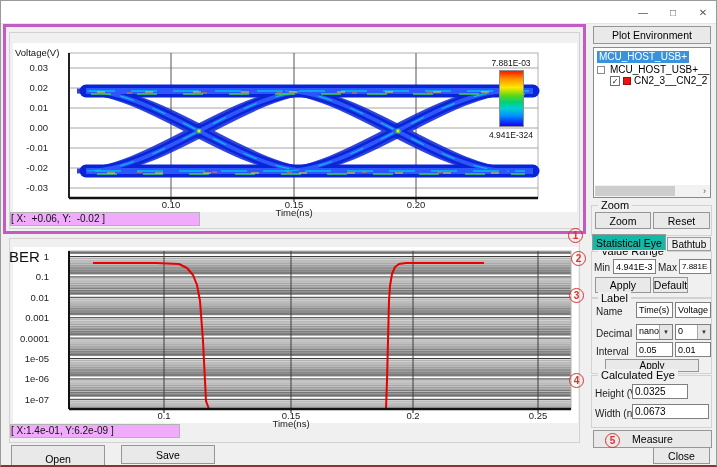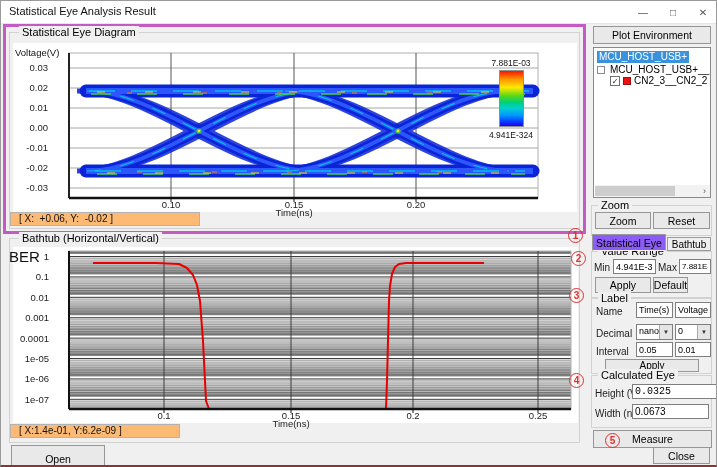--- a/index.html
+++ b/index.html
@@ -9,33 +9,33 @@
   .titlebar{position:absolute;left:0;top:0;right:0;height:22px;background:#ffffff;border-bottom:1px solid #e6e6e6;}
   .title-text{position:absolute;left:8px;top:4px;font-size:11px;color:#111;white-space:nowrap;}
   .tb-btn{position:absolute;top:0;width:30px;height:22px;display:flex;align-items:center;justify-content:center;
           font-size:10px;color:#555;}
   .frame-magenta{position:absolute;border:3px solid #c45ac4;box-sizing:border-box;}
   .group{position:absolute;border:1px solid #d2d2d2;box-sizing:border-box;}
   .group-title{position:absolute;font-size:11px;color:#000;background:#f0f0f0;padding:0 3px;white-space:nowrap;}
   .whitebg{position:absolute;background:#ffffff;}
   .tick{position:absolute;font-size:9.5px;color:#1c1c1c;white-space:nowrap;}
   .r{text-align:right;} .c{text-align:center;}
-  .statusbox{position:absolute;font-size:10px;line-height:12px;border:1px solid #b3b3b3;background:#fdba74;
-             padding:0 8px;white-space:pre;overflow:hidden;color:#111;box-sizing:border-box;}
+  .statusbox{position:absolute;font-size:10px;line-height:12px;border:1px solid #b3b3b3;background:#f0abfc;
+             padding:0 0;white-space:pre;overflow:hidden;color:#111;box-sizing:border-box;}
   .btn{position:absolute;background:#e9e9e9;border:1px solid #969696;font-size:10.5px;color:#000;
        display:flex;align-items:center;justify-content:center;box-sizing:border-box;}
   .field{position:absolute;background:#fff;border:1px solid #7f7f7f;font-size:9px;color:#000;padding:0 2px;
          box-sizing:border-box;font-family:"Liberation Sans",sans-serif;overflow:hidden;white-space:nowrap;}
   .combo{position:absolute;background:#fff;border:1px solid #7f7f7f;box-sizing:border-box;overflow:hidden;}
   .combo .txt{position:absolute;left:2px;top:1px;font-size:9px;}
   .combo .arrow{position:absolute;right:0;top:0;bottom:0;width:12px;background:#e5e5e5;border-left:1px solid #aaa;
                 display:flex;align-items:center;justify-content:center;font-size:6px;color:#333;}
   .tab{position:absolute;border:1px solid #9a9a9a;background:#efefef;font-size:10.5px;color:#000;
        display:flex;align-items:center;justify-content:center;box-sizing:border-box;}
-  .tab.active{background:#8b5cf6;border-bottom-color:#f4f4f4;z-index:2;text-align:center;}
+  .tab.active{background:#14b8a6;border-bottom-color:#f4f4f4;z-index:2;text-align:center;}
   .tree{position:absolute;background:#fff;border:1px solid #8a8a8a;overflow:hidden;box-sizing:border-box;}
   .tree-label{position:absolute;font-size:10px;white-space:nowrap;color:#000;}
   .sel{background:#3a92dd;color:#fff;padding:0 2px;}
   .expander{position:absolute;width:8px;height:8px;background:#fff;border:1px solid #8a8a8a;box-sizing:border-box;}
   .checkbox{position:absolute;width:10px;height:10px;background:#fff;border:1px solid #707070;box-sizing:border-box;
             display:flex;align-items:center;justify-content:center;font-size:8px;color:#1a1a1a;}
   .swatch{position:absolute;width:8px;height:8px;background:#ee1111;border:1px solid #991111;box-sizing:border-box;}
   .sb-track{position:absolute;background:#f2f2f2;}
   .sb-thumb{position:absolute;background:#cdcdcd;}
   .sb-arrow{position:absolute;display:flex;align-items:center;justify-content:center;font-size:9px;color:#555;background:#f2f2f2;}
@@ -45,30 +45,28 @@
             background:linear-gradient(to bottom,#ff1400 0%,#ff8f00 14%,#ffe800 30%,#58d816 45%,#00d07a 57%,#00cfd0 68%,#0094ff 81%,#0a3bff 92%,#1400ff 100%);}
   .cb-label{position:absolute;font-size:8.5px;color:#111;text-align:center;white-space:nowrap;}
   .axis-label{position:absolute;font-size:9.5px;color:#111;white-space:nowrap;}
 </style>
 </head>
 <body>
 
 <div class="window">
 
   <div class="titlebar">
-    <div class="title-text">Statistical Eye Analysis Result</div>
     <div class="tb-btn" style="left:627px">—</div>
     <div class="tb-btn" style="left:657px">□</div>
     <div class="tb-btn" style="left:687px">✕</div>
   </div>
 
   <div class="frame-magenta" style="left:2px;top:23px;width:583px;height:210px"></div>
 
   <div class="group" style="left:8px;top:31px;width:571px;height:197px"></div>
-  <div class="group-title" style="left:18px;top:25px">Statistical Eye Diagram</div>
   <div class="whitebg" style="left:12px;top:42px;width:564px;height:169px"></div>
 
   <div class="axis-label" style="left:14px;top:46px">Voltage(V)</div>
   <div class="tick r" style="left:8px;top:61px;width:39px">0.03</div>
   <div class="tick r" style="left:8px;top:81px;width:39px">0.02</div>
   <div class="tick r" style="left:8px;top:101px;width:39px">0.01</div>
   <div class="tick r" style="left:8px;top:121px;width:39px">0.00</div>
   <div class="tick r" style="left:8px;top:141px;width:39px">-0.01</div>
   <div class="tick r" style="left:8px;top:161px;width:39px">-0.02</div>
   <div class="tick r" style="left:8px;top:181px;width:39px">-0.03</div>
@@ -163,21 +161,20 @@
   <div class="cb-label" style="left:468px;top:129px;width:84px">4.941E-324</div>
 
   <div class="tick c" style="left:150px;top:198px;width:40px">0.10</div>
   <div class="tick c" style="left:273px;top:198px;width:40px">0.15</div>
   <div class="tick c" style="left:395px;top:198px;width:40px">0.20</div>
   <div class="tick c" style="left:263px;top:206px;width:60px">Time(ns)</div>
 
   <div class="statusbox" style="left:9px;top:211px;width:190px;height:14px">[ X:  +0.06, Y:  -0.02 ]</div>
 
   <div class="group" style="left:8px;top:237px;width:571px;height:205px"></div>
-  <div class="group-title" style="left:18px;top:231px">Bathtub (Horizontal/Vertical)</div>
   <div class="whitebg" style="left:12px;top:246px;width:565px;height:176px"></div>
 
   <div class="axis-label" style="left:8px;top:247px;font-size:15px">BER</div>
   <div class="tick r" style="left:14px;top:250px;width:34px">1</div>
   <div class="tick r" style="left:14px;top:270px;width:34px">0.1</div>
   <div class="tick r" style="left:14px;top:291px;width:34px">0.01</div>
   <div class="tick r" style="left:14px;top:311px;width:34px">0.001</div>
   <div class="tick r" style="left:14px;top:332px;width:34px">0.0001</div>
   <div class="tick r" style="left:14px;top:352px;width:34px">1e-05</div>
   <div class="tick r" style="left:14px;top:372px;width:34px">1e-06</div>
@@ -221,20 +218,21 @@
 
   <div class="tick c" style="left:143px;top:409px;width:40px">0.1</div>
   <div class="tick c" style="left:270px;top:409px;width:40px">0.15</div>
   <div class="tick c" style="left:392px;top:409px;width:40px">0.2</div>
   <div class="tick c" style="left:517px;top:409px;width:40px">0.25</div>
   <div class="tick c" style="left:260px;top:417px;width:60px">Time(ns)</div>
 
   <div class="statusbox" style="left:9px;top:423px;width:170px;height:14px">[ X:1.4e-01, Y:6.2e-09 ]</div>
 
   <div class="btn" style="left:10px;top:444px;width:94px;height:28px">Open</div>
+  <div class="btn" style="left:120px;top:444px;width:94px;height:19px">Save</div>
 
   <div class="btn" style="left:592px;top:25px;width:118px;height:18px">Plot Environment</div>
 
   <div class="tree" style="left:592px;top:46px;width:118px;height:151px">
     <div class="tree-label sel" style="left:3px;top:3px;height:12px;line-height:12px">MCU_HOST_USB+</div>
     <div class="expander" style="left:3px;top:18px"></div>
     <div class="tree-label" style="left:16px;top:16px">MCU_HOST_USB+__MCU_HO</div>
     <div class="checkbox" style="left:16px;top:28px">✓</div>
     <div class="swatch" style="left:29px;top:29px"></div>
     <div class="tree-label" style="left:40px;top:27px">CN2_3__CN2_2</div>
@@ -276,21 +274,21 @@
     <span class="arrow">▼</span>
   </div>
   <div class="tick" style="left:595px;top:345px;font-size:10px">Interval</div>
   <input class="field" style="left: 635px; top: 341px; width: 37px; height: 15px;" value="0.05">
   <input class="field" style="left: 674px; top: 341px; width: 36px; height: 15px;" value="0.01">
   <div class="btn" style="left:604px;top:358px;width:94px;height:13px;font-size:10px">Apply</div>
 
   <div class="group" style="left:590px;top:374px;width:121px;height:53px"></div>
   <div class="group-title" style="left:597px;top:368px">Calculated Eye</div>
   <div class="tick" style="left:594px;top:387px;font-size:10px">Height (V)</div>
-  <input class="field" style="left: 631px; top: 383px; width: 85px; height: 15px; font-size: 10px; font-family: Liberation Mono, monospace;" readonly="" value="0.0325">
+  <input class="field" style="left: 631px; top: 383px; width: 56px; height: 15px; font-size: 10px;" readonly="" value="0.0325">
   <div class="tick" style="left:594px;top:407px;font-size:10px">Width (ns)</div>
   <input class="field" style="left: 631px; top: 403px; width: 77px; height: 15px; font-size: 10px;" readonly="" value="0.0673">
 
   <div class="btn" style="left:592px;top:429px;width:119px;height:18px">Measure</div>
   <div class="btn" style="left:652px;top:446px;width:57px;height:17px">Close</div>
 
   <div class="annot" style="left:567px;top:227px">1</div>
   <div class="annot" style="left:570px;top:250px">2</div>
   <div class="annot" style="left:568px;top:287px">3</div>
   <div class="annot" style="left:568px;top:372px">4</div>

